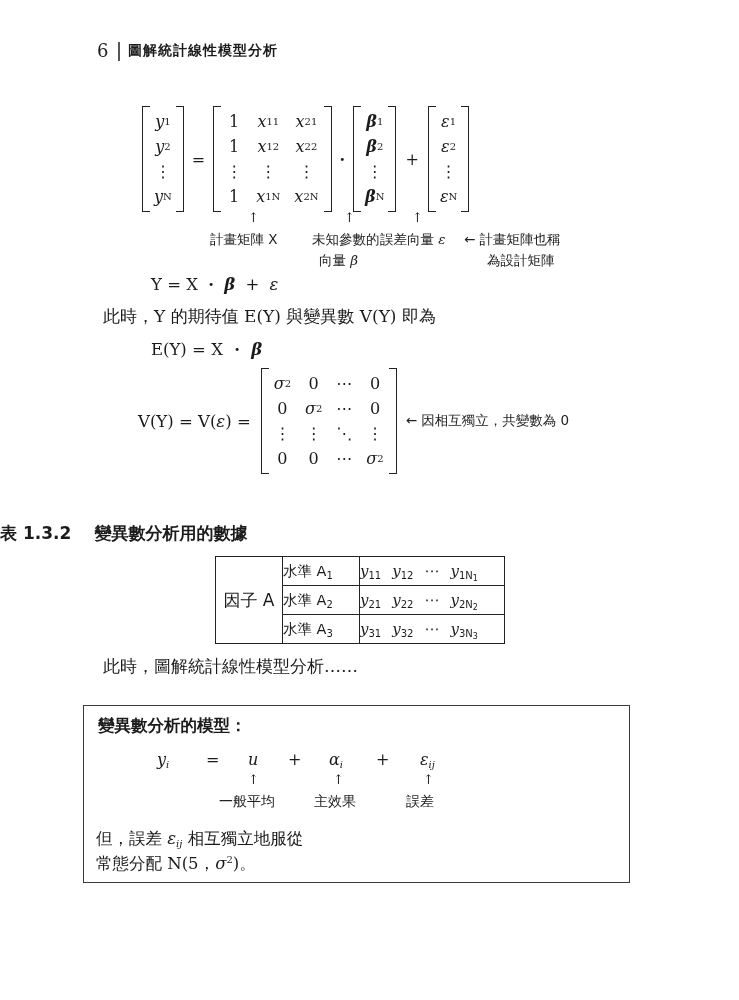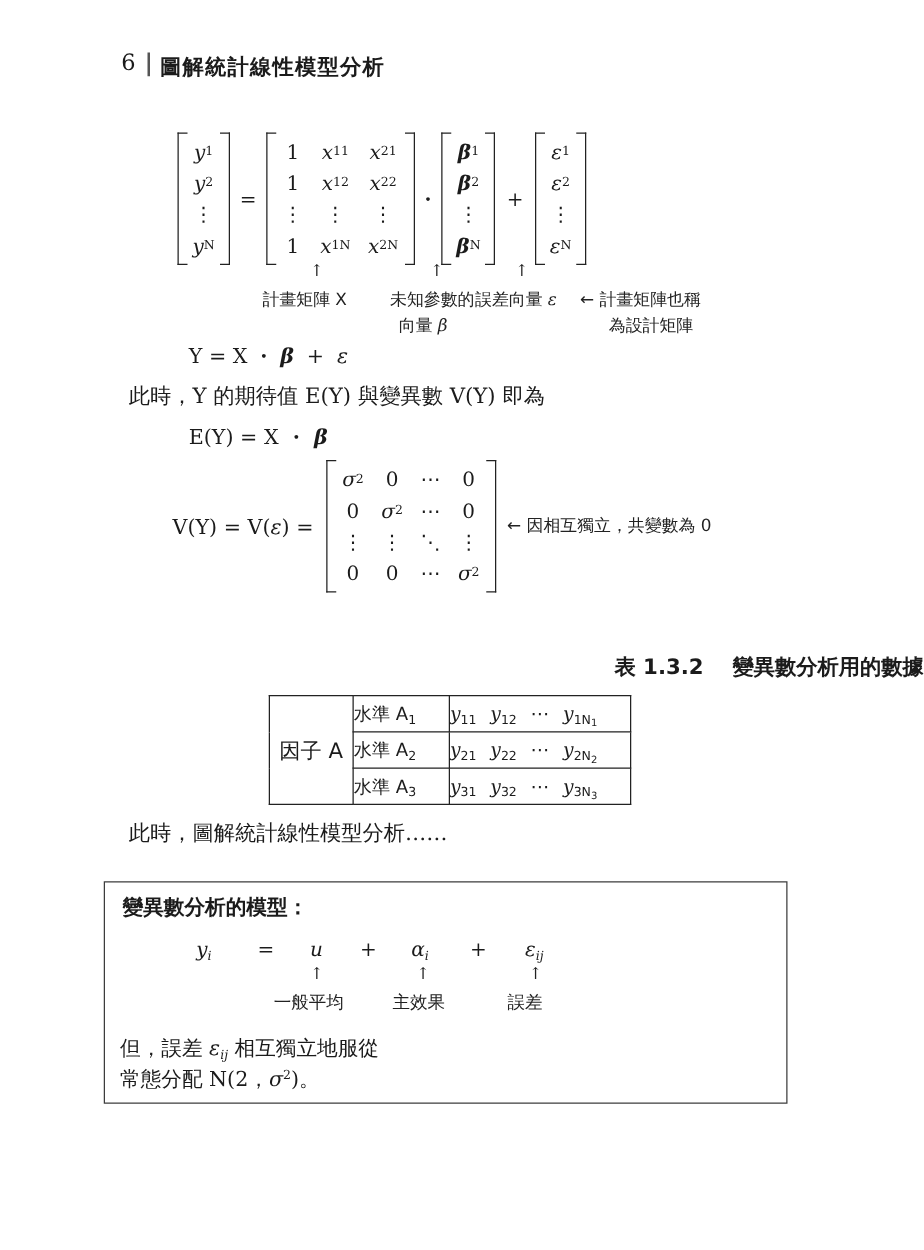--- a/index.html
+++ b/index.html
@@ -48,21 +48,21 @@
 </style>
 </head>
 <body>
 
 <div id="page">
 
   <div class="abs" style="left:97px;top:40px;">
     <span style="font-size:18px;">6</span>
   </div>
   <div class="abs" style="left:118px;top:42px;width:1.5px;height:19px;background:#555;"></div>
-  <div class="abs ttl" style="left:128px;top:42px;letter-spacing:1px;font-size:17px;">圖解統計線性模型分析</div>
+  <div class="abs ttl" style="left:128px;top:42px;letter-spacing:1px;font-size:14px;">圖解統計線性模型分析</div>
 
   <div class="abs eqrow" style="left:142px;top:106px;">
     <span class="matrix">
       <span class="brk l"></span>
       <span class="vec">
         <span class="cell">
             <i class="mi">y</i>
             <sub>1</sub>
           </span>
         <span class="cell">
@@ -258,21 +258,21 @@
             <i class="mi">σ</i>
             <sup>2</sup>
           </span>
       </span>
       <span class="brk r"></span>
     </span>
     <span class="lbl sans" style="margin-left:9px;">← 因相互獨立，共變數為 0</span>
   </div>
 
 
-  <div class="abs sans" style="left:0;top:522px;width:739px;text-align:right;">
+  <div class="abs sans" style="left:0;top:522px;width:739px;text-align:left;">
     <span class="ttl">表 1.3.2</span>
     <span class="ttl" style="margin-left:18px;">變異數分析用的數據</span>
   </div>
 
   <table class="dt abs sans" style="left:215px;top:556px;">
     <tbody>
         <tr>
       <td class="fcell" rowspan="3">因子 A</td>
       <td class="lcell"><span>水準 A</span><sub>1</sub></td>
       <td class="vcell">
@@ -327,17 +327,17 @@
     <span class="abs arrow" style="left:339px;top:66px;">↑</span>
 
     <span class="abs lbl sans" style="left:135px;top:87px;font-size:14px;">一般平均</span>
     <span class="abs lbl sans" style="left:230px;top:87px;font-size:14px;">主效果</span>
     <span class="abs lbl sans" style="left:322px;top:87px;font-size:14px;">誤差</span>
 
     <div class="abs note" style="left:12px;top:122px;">
       <span>但，誤差 </span><i class="mi">ε</i><sub class="it">ij</sub><span> 相互獨立地服從</span>
     </div>
     <div class="abs note" style="left:12px;top:147px;">
-      <span>常態分配 N(2，</span><i class="mi">σ</i><sup>2</sup><span>)。</span>
+      <span>常態分配 N(5，</span><i class="mi">σ</i><sup>2</sup><span>)。</span>
     </div>
   </div>
 
 </div>
 
 </body></html>

